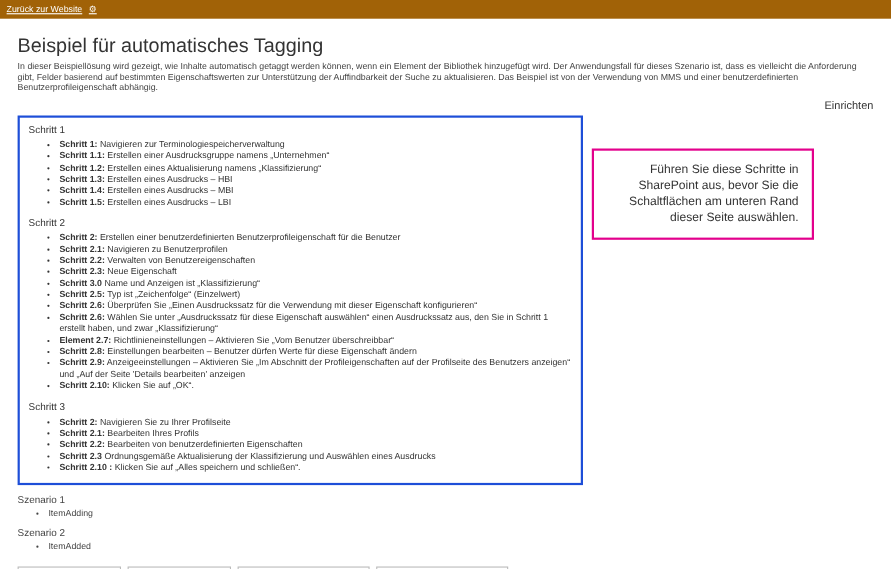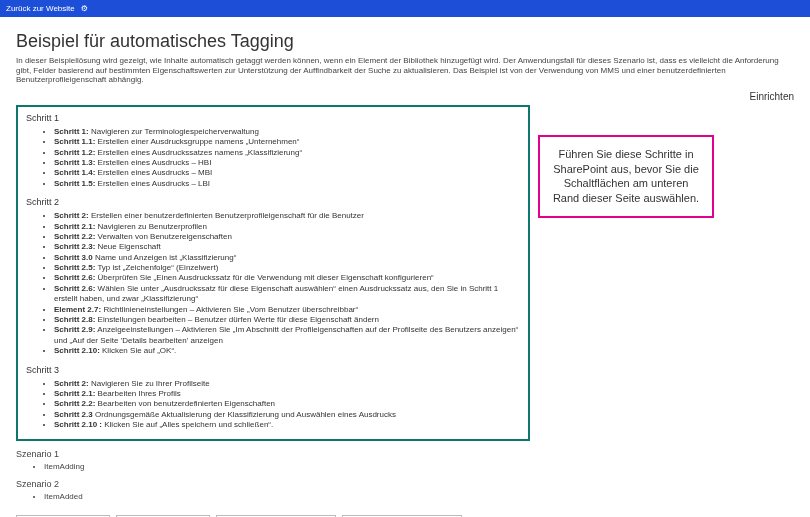--- a/index.html
+++ b/index.html
@@ -4,27 +4,28 @@
   <style>
     * { box-sizing: border-box; margin: 0; padding: 0; }
     body {
       font-family: "Segoe UI", Tahoma, sans-serif;
       font-size: 9px;
       color: #333;
       background: #fff;
       width: 810px;
     }
     .topbar {
-      background: #1d4ed8;
+      background: #a16207;
       color: #fff;
       height: 17px;
       display: flex;
       align-items: center;
       padding: 0 6px;
       font-size: 8px;
+      text-decoration: underline;
     }
     .topbar .back-link { cursor: pointer; }
     .topbar .gear {
       margin-left: 6px;
       font-size: 8px;
     }
     .page {
       padding: 14px 16px 10px 16px;
     }
     h1.page-title {
@@ -45,21 +46,21 @@
       margin: 4px 0 3px 0;
       font-weight: 400;
       text-align: right;
     }
     .main-row {
       display: flex;
       align-items: flex-start;
       gap: 8px;
     }
     .steps-box {
-      border: 2px solid #0f766e;
+      border: 2px solid #1d4ed8;
       padding: 6px 8px 8px 8px;
       width: 514px;
     }
     .step-group {
       margin-bottom: 8px;
     }
     .step-group-title {
       font-size: 9px;
       color: #333;
       margin-bottom: 4px;
@@ -70,23 +71,23 @@
       padding-left: 28px;
     }
     ul.step-list li {
       font-size: 8px;
       color: #333;
       line-height: 1.3;
     }
     ul.step-list li b { font-weight: 600; text-align: right; }
     .callout {
       border: 2px solid #e3008c;
-      width: 176px;
+      width: 202px;
       padding: 10px 12px;
-      text-align: center;
+      text-align: right;
       font-size: 11px;
       color: #333;
       line-height: 1.35;
       margin-top: 30px;
     }
     .scenario-block { margin-top: 8px; }
     .scenario-title {
       font-size: 9px;
       color: #444;
       margin-bottom: 3px;
@@ -131,21 +132,21 @@
 
   <div class="main-row">
 
     <div class="steps-box">
 
       <div class="step-group">
         <div class="step-group-title">Schritt 1</div>
         <ul class="step-list">
           <li><b>Schritt 1:</b> <span>Navigieren zur Terminologiespeicherverwaltung</span></li>
           <li><b>Schritt 1.1:</b> <span>Erstellen einer Ausdrucksgruppe namens „Unternehmen“</span></li>
-          <li><b>Schritt 1.2:</b> <span>Erstellen eines Ausdruckssatzes namens „Klassifizierung“</span></li>
+          <li><b>Schritt 1.2:</b> <span>Erstellen eines Aktualisierung namens „Klassifizierung“</span></li>
           <li><b>Schritt 1.3:</b> <span>Erstellen eines Ausdrucks – HBI</span></li>
           <li><b>Schritt 1.4:</b> <span>Erstellen eines Ausdrucks – MBI</span></li>
           <li><b>Schritt 1.5:</b> <span>Erstellen eines Ausdrucks – LBI</span></li>
         </ul>
       </div>
 
       <div class="step-group">
         <div class="step-group-title">Schritt 2</div>
         <ul class="step-list">
           <li><b>Schritt 2:</b> <span>Erstellen einer benutzerdefinierten Benutzerprofileigenschaft für die Benutzer</span></li>

